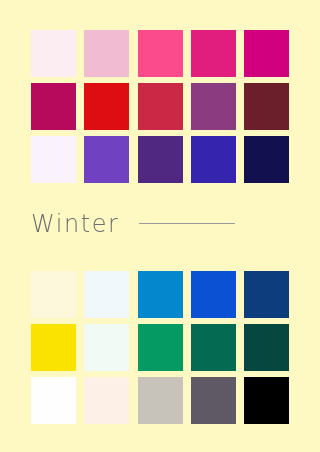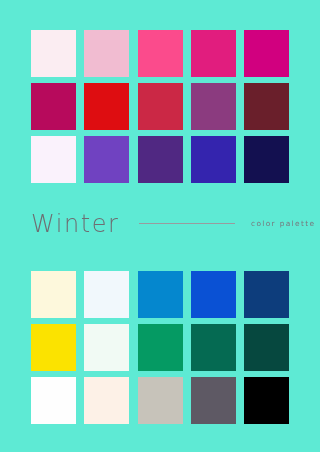--- a/index.html
+++ b/index.html
@@ -10,21 +10,21 @@
     width: 320px;
     height: 452px;
     background: #ffffff;
     font-family: "Liberation Sans", sans-serif;
     overflow: hidden;
   }
   .page {
     position: relative;
     width: 320px;
     height: 452px;
-    background: #5eead4;
+    background: #fef9c3;
     box-sizing: border-box;
   }
 
   
   .palette-grid {
     position: absolute;
     left: 31px;
     width: 258px;
     display: grid;
     grid-template-columns: repeat(5, 45px);
@@ -97,21 +97,20 @@
       <div class="swatch" style="background: rgb(250, 242, 252);"></div>
       <div class="swatch" style="background: rgb(112, 66, 193);"></div>
       <div class="swatch" style="background: rgb(80, 40, 130);"></div>
       <div class="swatch" style="background: rgb(52, 36, 174);"></div>
       <div class="swatch" style="background: rgb(19, 16, 80);"></div>
     </div>
 
   <div class="title-band">
     <div class="title-text">Winter</div>
     <div class="title-rule"></div>
-    <div class="title-sub">color palette</div>
   </div>
 
   <div class="palette-grid palette-bottom">
       <div class="swatch" style="background: rgb(253, 248, 220);"></div>
       <div class="swatch" style="background: rgb(241, 248, 252);"></div>
       <div class="swatch" style="background: rgb(5, 135, 206);"></div>
       <div class="swatch" style="background: rgb(10, 81, 212);"></div>
       <div class="swatch" style="background: rgb(13, 61, 124);"></div>
       <div class="swatch" style="background: rgb(251, 227, 0);"></div>
       <div class="swatch" style="background: rgb(241, 250, 244);"></div>

